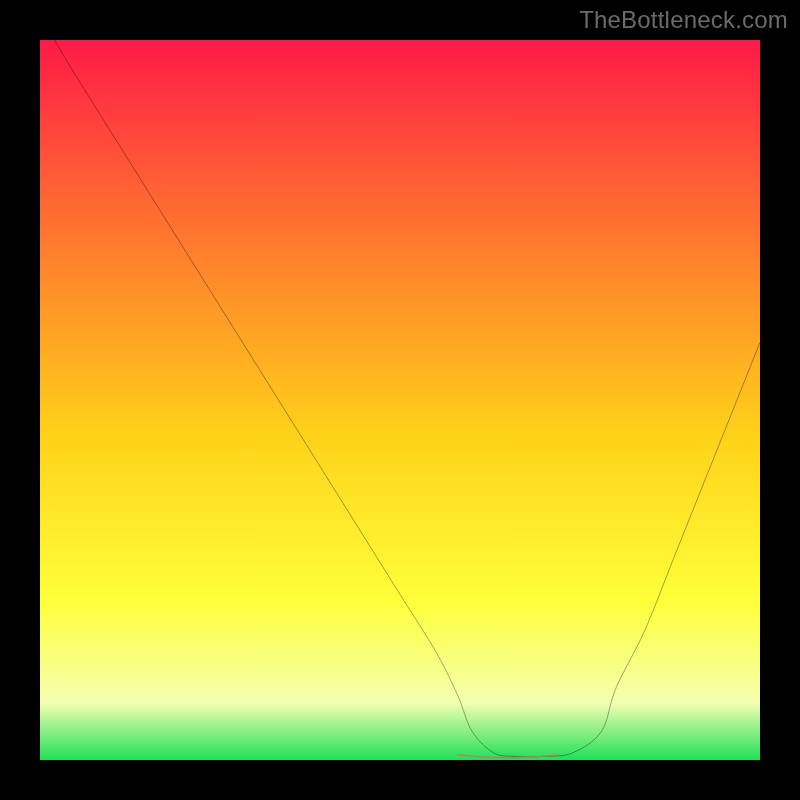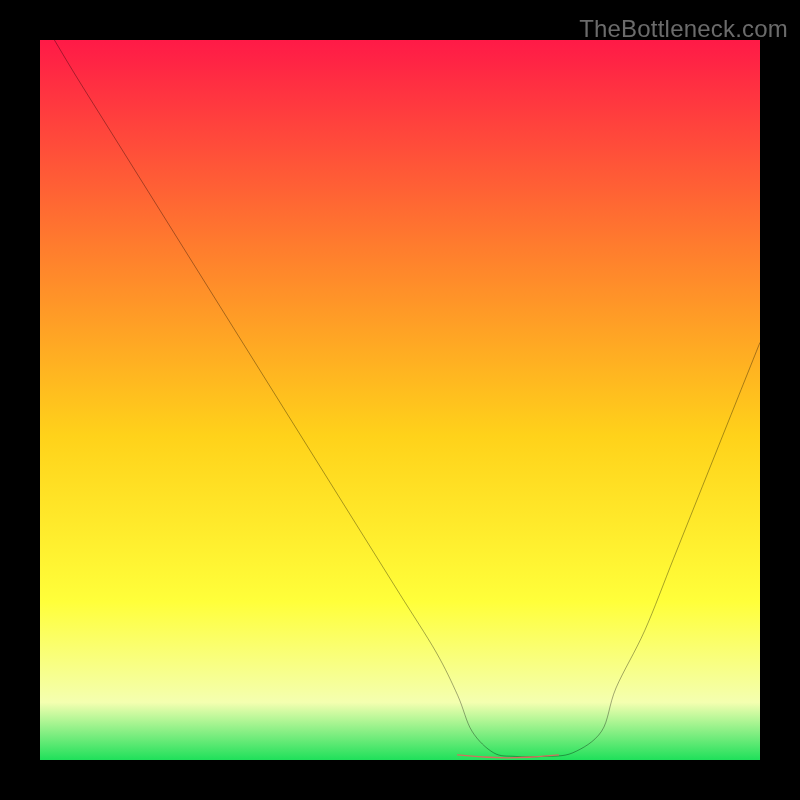--- a/index.html
+++ b/index.html
@@ -20,21 +20,21 @@
   .plot {
     position: absolute;
     left: 40px;
     top: 40px;
     width: 720px;
     height: 720px;
     
   }
   .watermark {
     position: absolute;
-    top: 15px;
+    top: 6px;
     right: 12px;
     color: #6b6b6b;
     font-size: 24px;
     font-weight: 400;
     letter-spacing: 0.2px;
     user-select: none;
   }
 </style>
 </head>
 <body>

